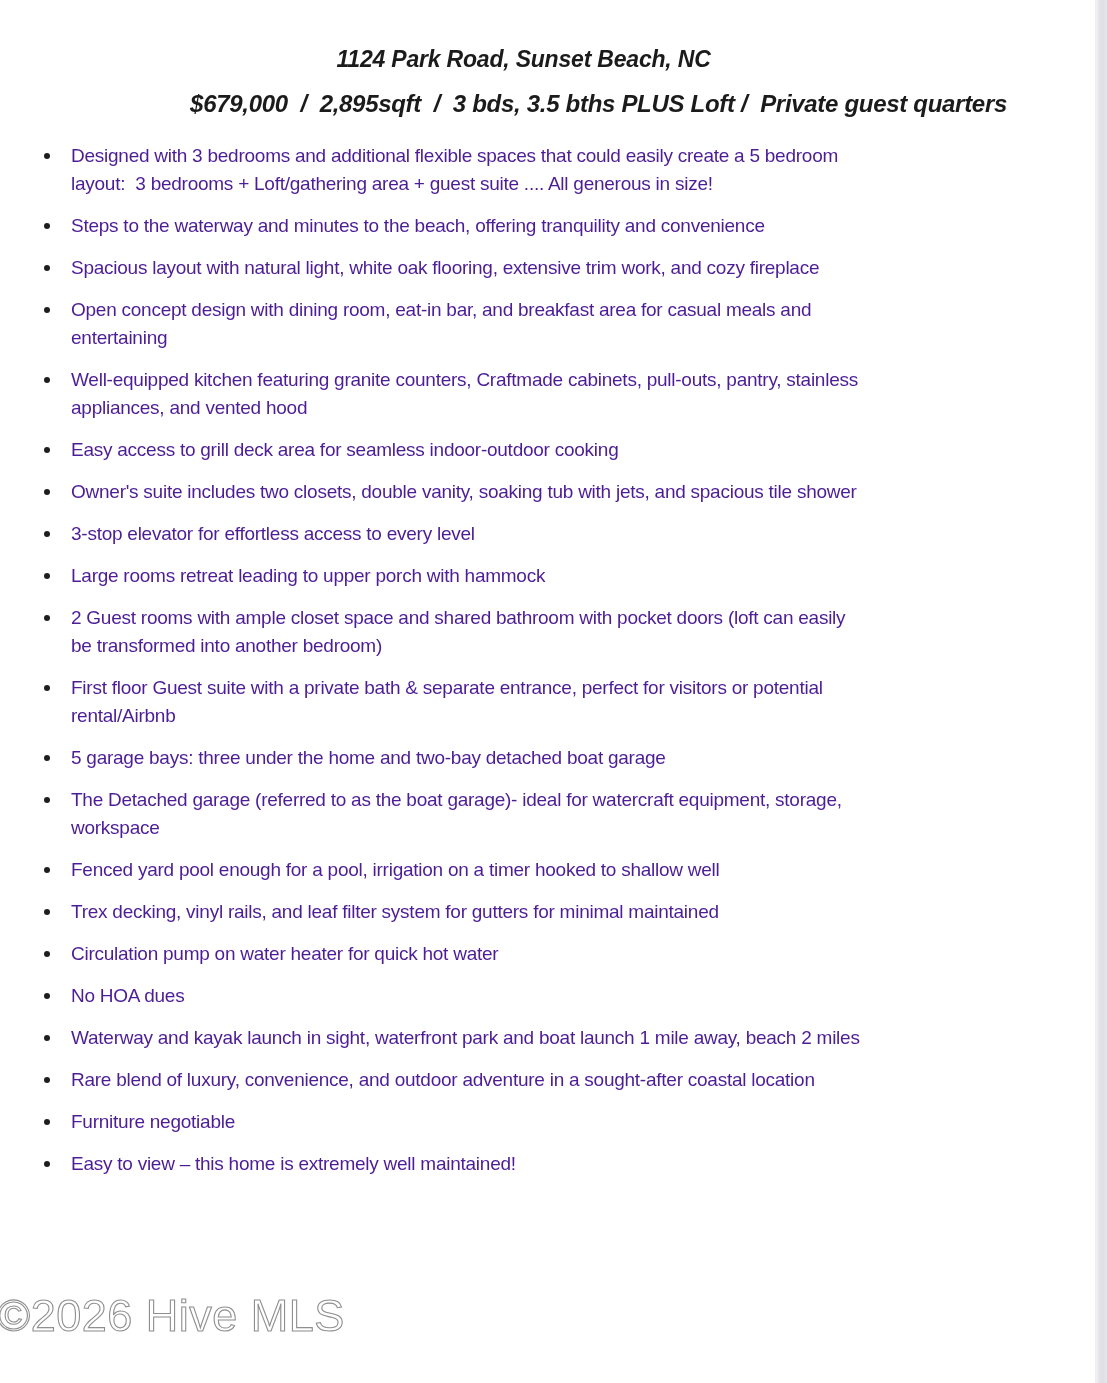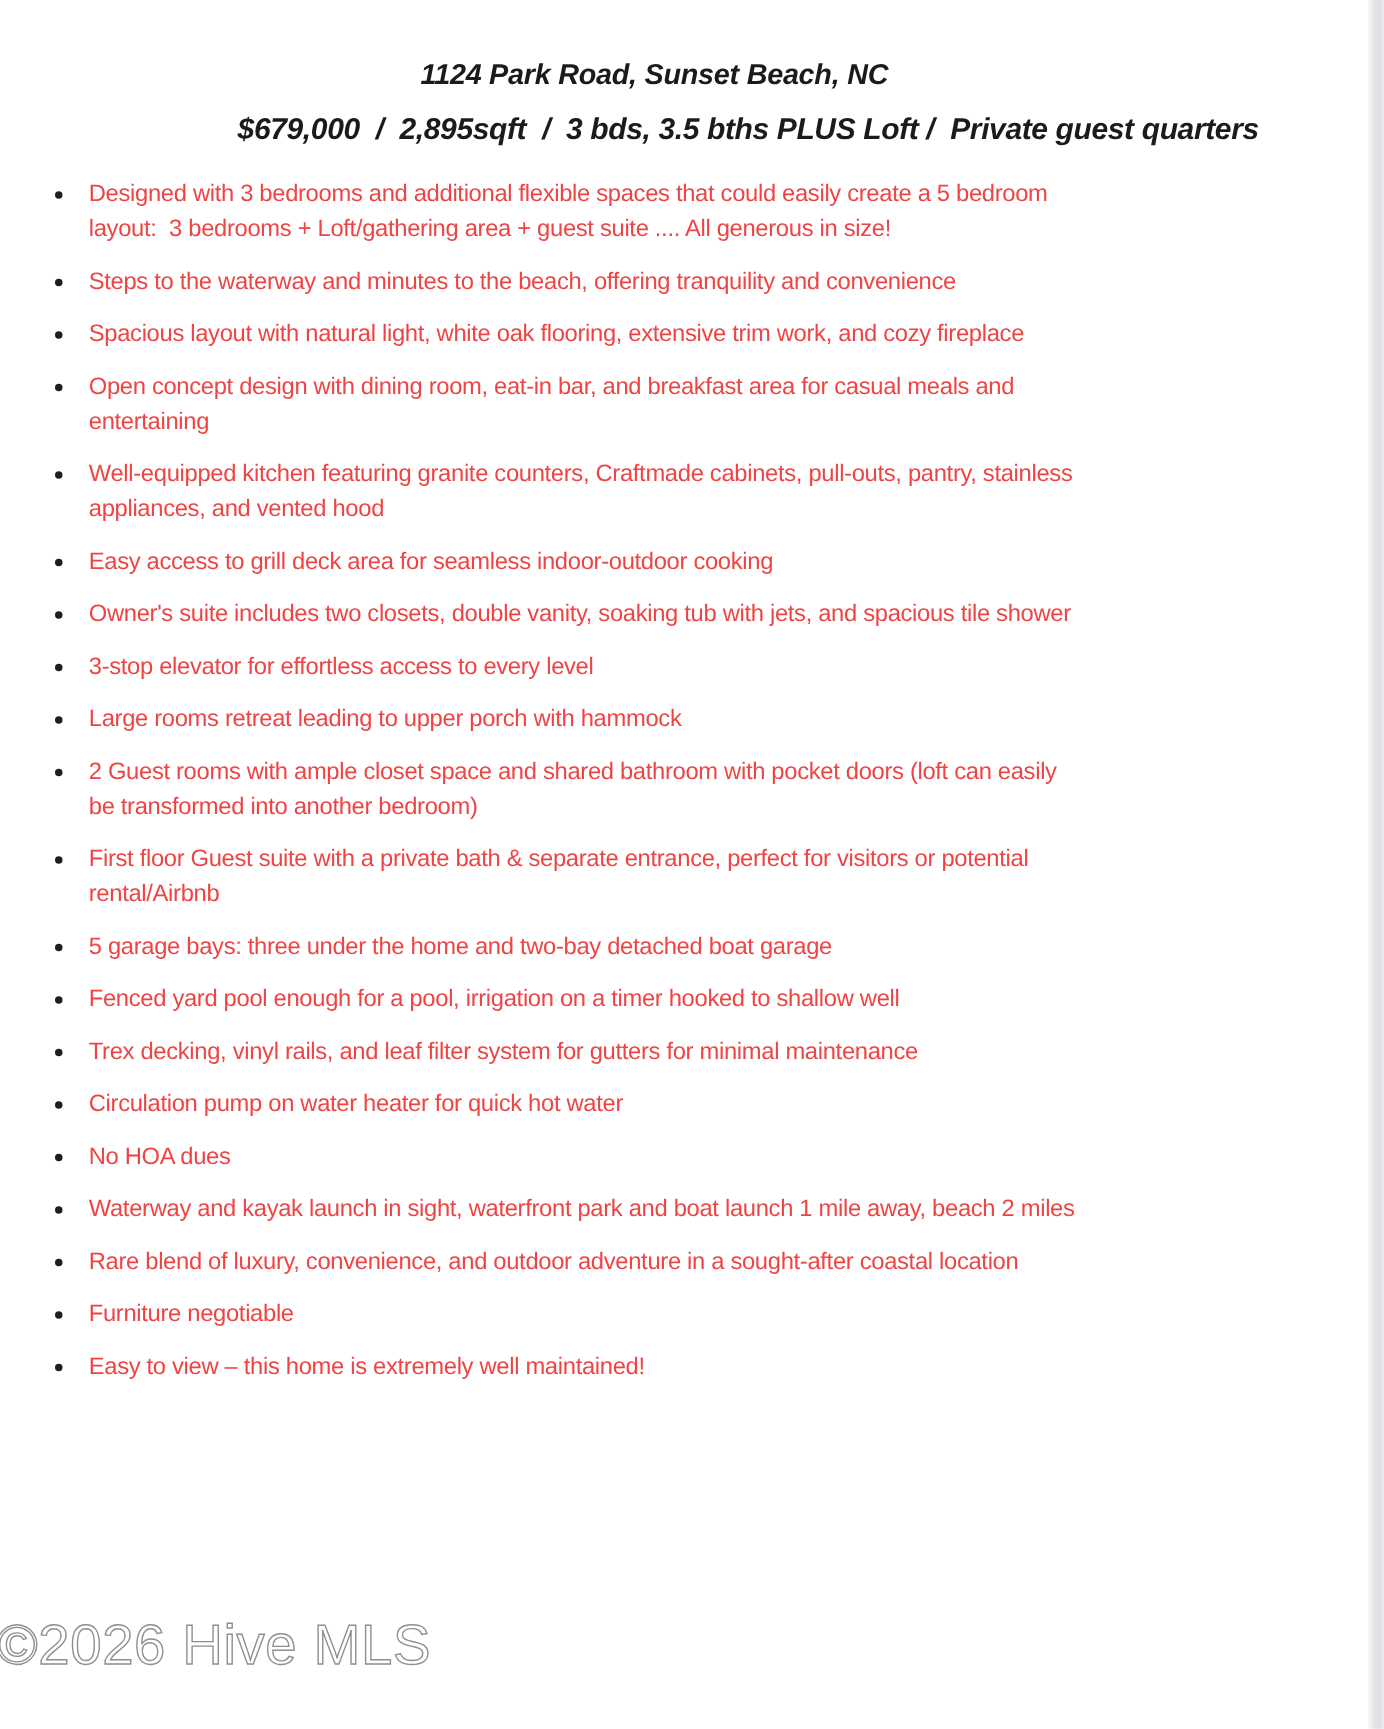--- a/index.html
+++ b/index.html
@@ -49,21 +49,21 @@
     padding: 0;
     width: 1000px;
   }
   ul.features li {
     position: relative;
     padding-left: 31px;
     margin: 0 0 14px 0;
     font-size: 19px;
     line-height: 28px;
     letter-spacing: -0.25px;
-    color: #ef4444;
+    color: #4c1d95;
   }
   ul.features li::before {
     content: "";
     position: absolute;
     left: 4px;
     top: 11px;
     width: 6px;
     height: 6px;
     border-radius: 50%;
     background: #1e1e1e;
@@ -113,22 +113,24 @@
 appliances, and vented hood</span></li>
       <li><span class="txt">Easy access to grill deck area for seamless indoor-outdoor cooking</span></li>
       <li><span class="txt">Owner's suite includes two closets, double vanity, soaking tub with jets, and spacious tile shower</span></li>
       <li><span class="txt">3-stop elevator for effortless access to every level</span></li>
       <li><span class="txt">Large rooms retreat leading to upper porch with hammock</span></li>
       <li><span class="txt">2 Guest rooms with ample closet space and shared bathroom with pocket doors (loft can easily
 be transformed into another bedroom)</span></li>
       <li><span class="txt">First floor Guest suite with a private bath &amp; separate entrance, perfect for visitors or potential
 rental/Airbnb</span></li>
       <li><span class="txt">5 garage bays: three under the home and two-bay detached boat garage</span></li>
+      <li><span class="txt">The Detached garage (referred to as the boat garage)- ideal for watercraft equipment, storage,
+workspace</span></li>
       <li><span class="txt">Fenced yard pool enough for a pool, irrigation on a timer hooked to shallow well</span></li>
-      <li><span class="txt">Trex decking, vinyl rails, and leaf filter system for gutters for minimal maintenance</span></li>
+      <li><span class="txt">Trex decking, vinyl rails, and leaf filter system for gutters for minimal maintained</span></li>
       <li><span class="txt">Circulation pump on water heater for quick hot water</span></li>
       <li><span class="txt">No HOA dues</span></li>
       <li><span class="txt">Waterway and kayak launch in sight, waterfront park and boat launch 1 mile away, beach 2 miles</span></li>
       <li><span class="txt">Rare blend of luxury, convenience, and outdoor adventure in a sought-after coastal location</span></li>
       <li><span class="txt">Furniture negotiable</span></li>
       <li><span class="txt">Easy to view – this home is extremely well maintained!</span></li>
     </ul>
 
   <div class="watermark">©2026 Hive MLS</div>
 </div>

